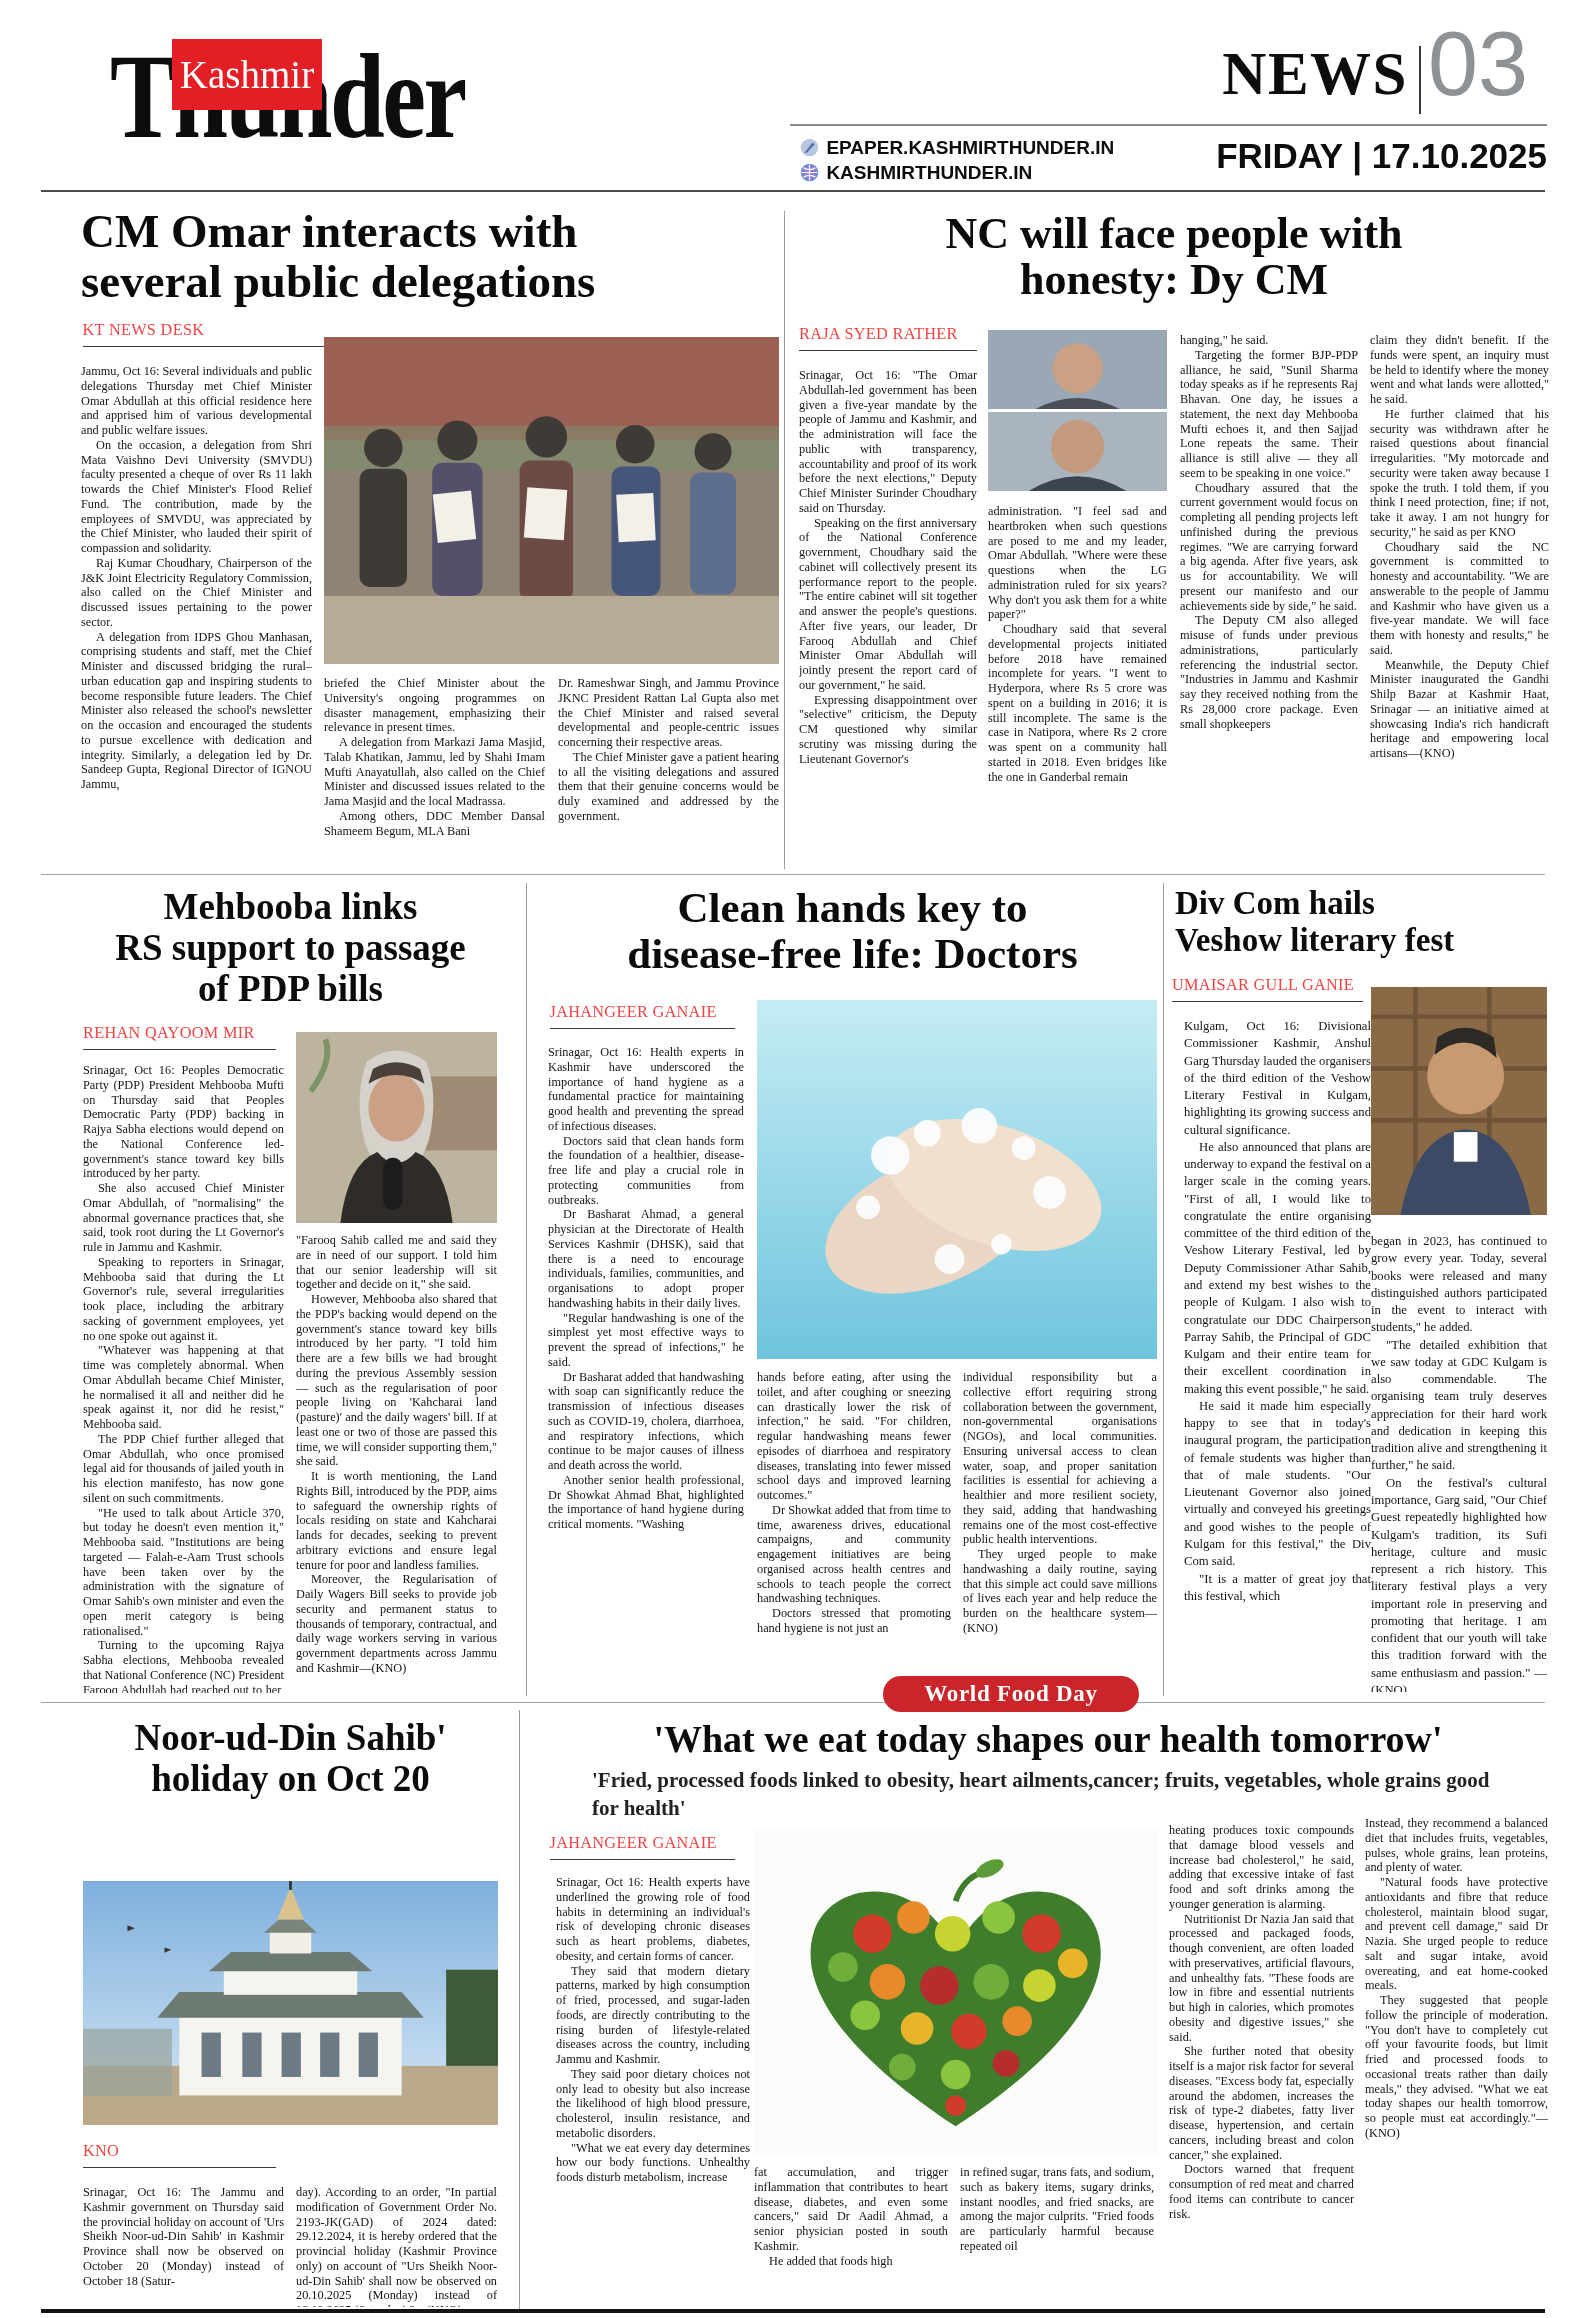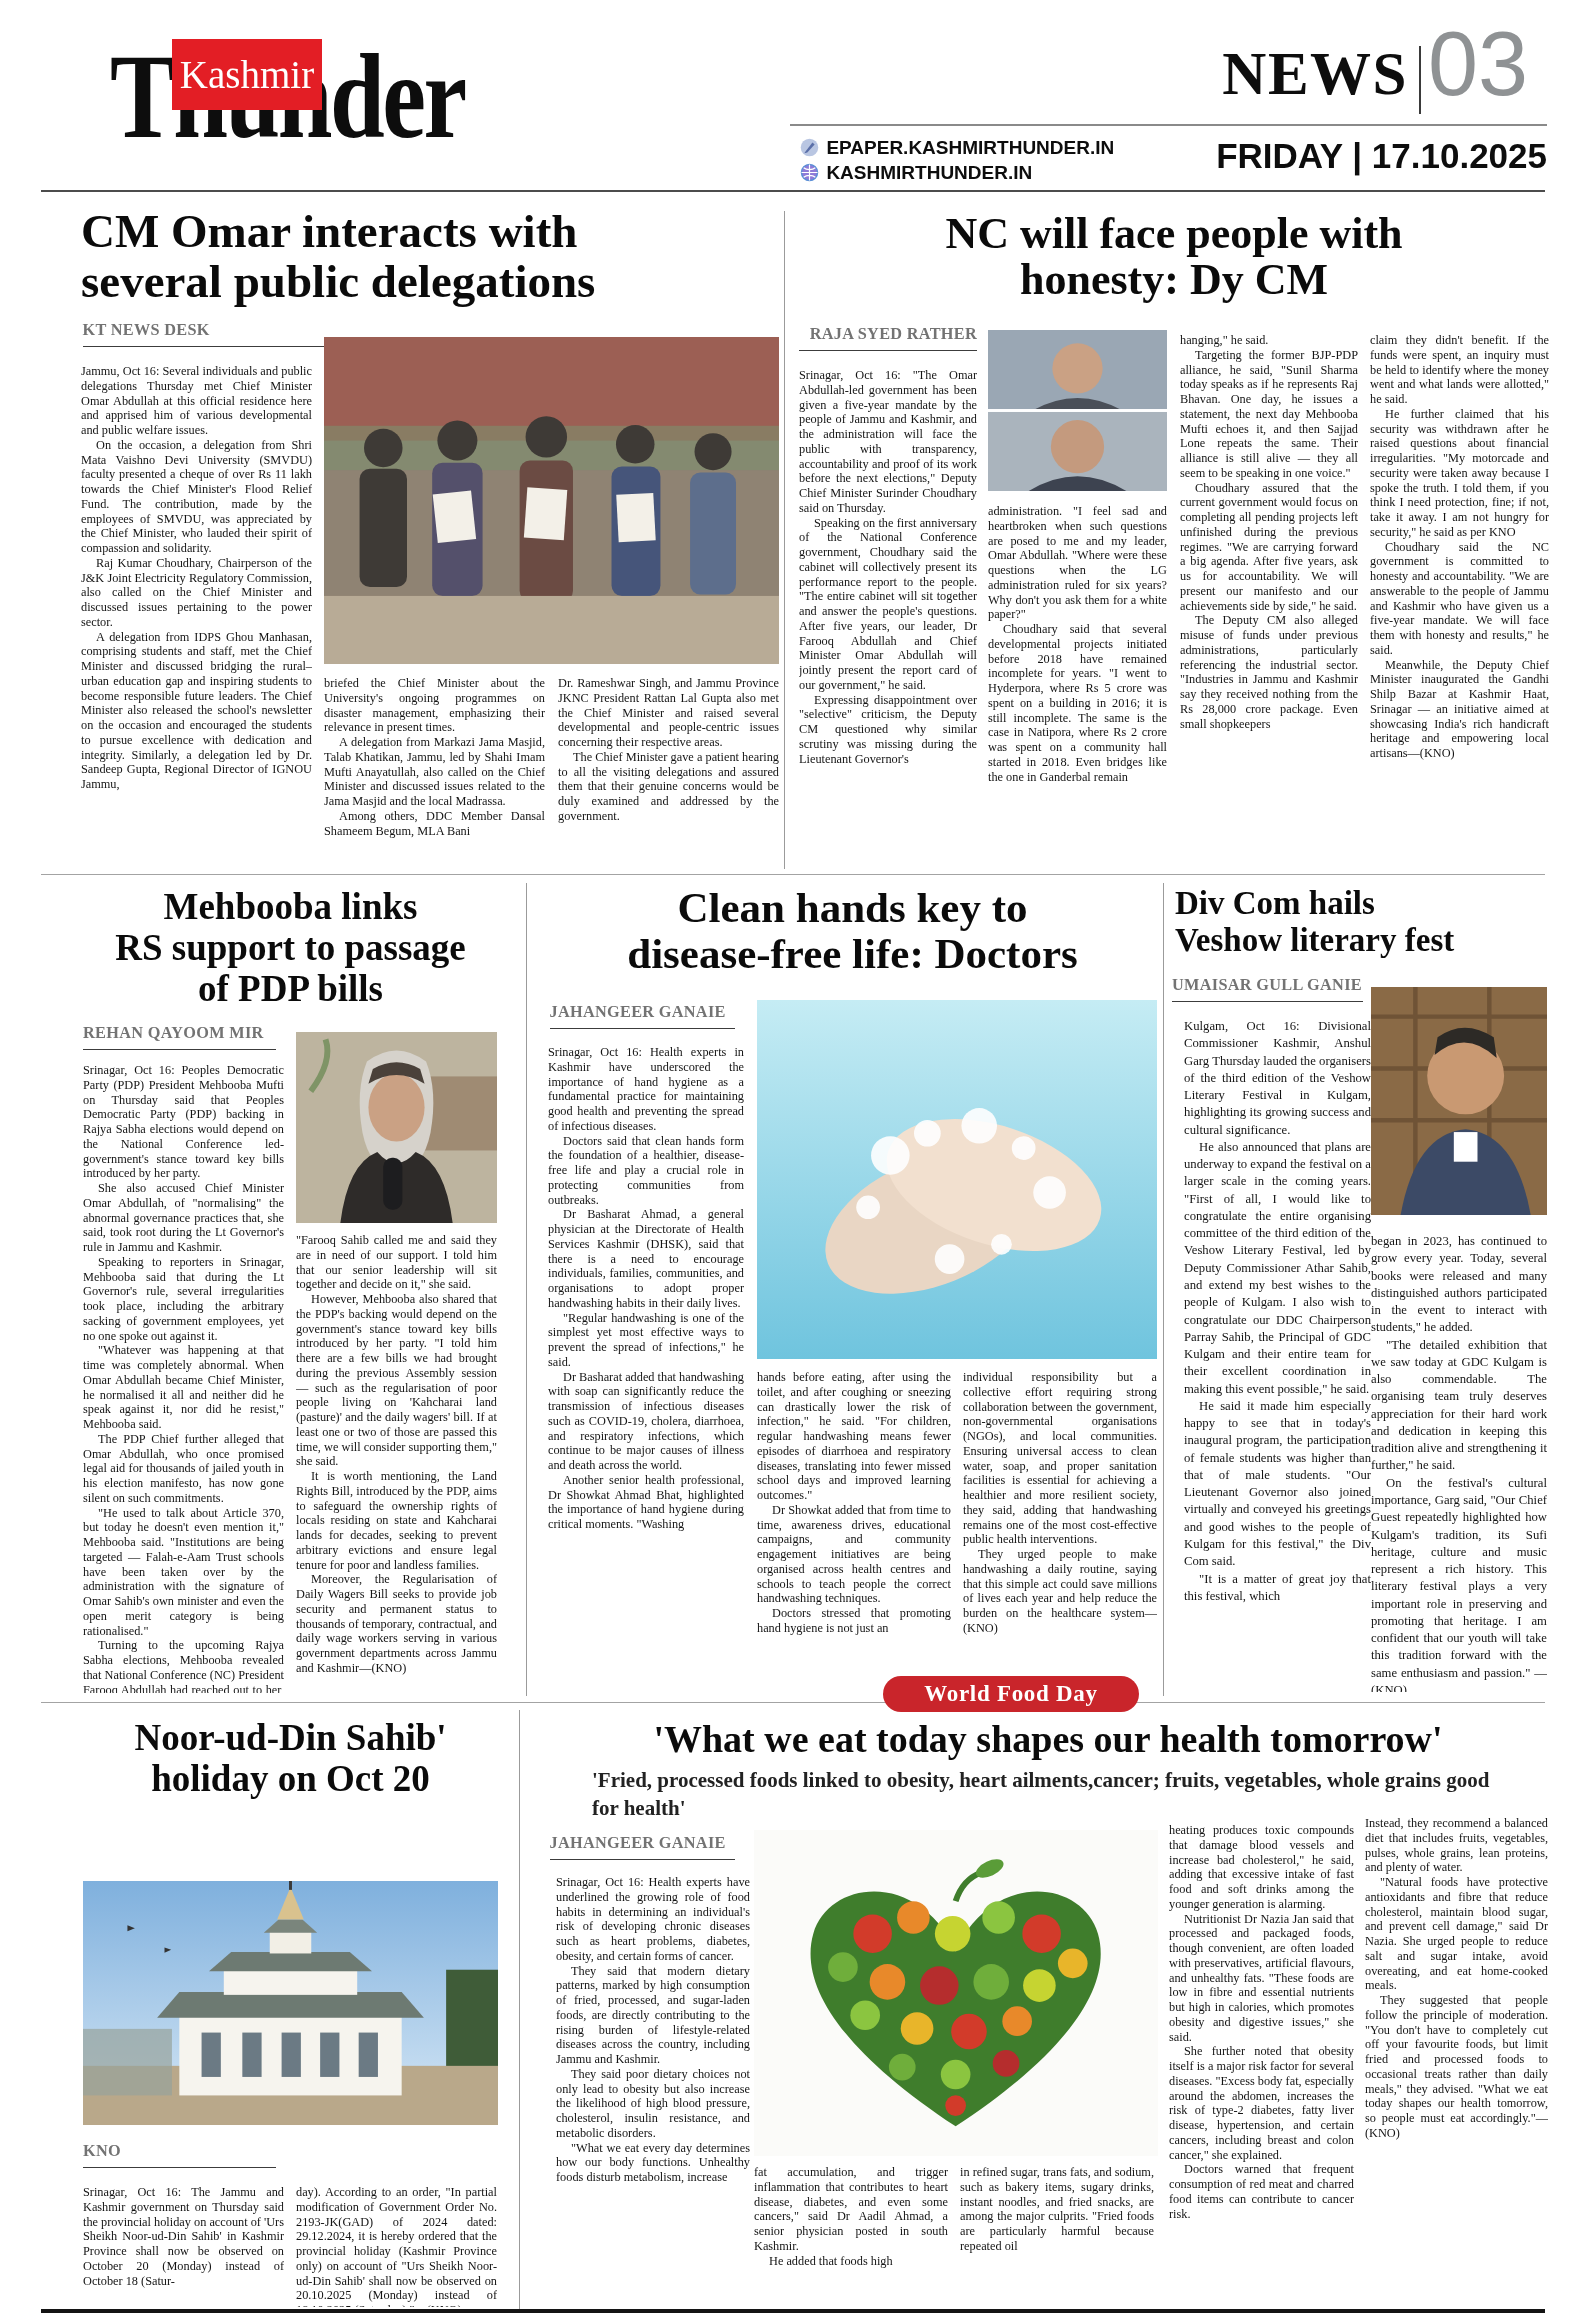--- a/index.html
+++ b/index.html
@@ -22,21 +22,21 @@
   .hdr-link-row{display:flex;align-items:center;gap:7.4px;}
   .hdr-date{position:absolute;left:1156px;top:136px;width:391px;text-align:right;
         font-family:"Liberation Sans",sans-serif;font-weight:700;font-size:35px;color:#0d0d0d;}
   
   .hrule{position:absolute;background:#a3a3a3;}
   .vrule{position:absolute;width:0.7px;background:#9b9b9b;}
   .article{position:absolute;}
   .headline{position:absolute;font-weight:700;color:#0b0b0b;}
   .headline .hline{display:block;}
   .h-center{text-align:center;}
-  .byline{position:absolute;font-weight:700;font-size:16.3px;letter-spacing:0.3px;color:#737373;}
+  .byline{position:absolute;font-weight:400;font-size:16.3px;letter-spacing:0.3px;color:#ef4444;}
   .byline .byline-inner{display:block;border-bottom:1.5px solid #3c3c3c;padding-bottom:6px;}
   .bodycol{position:absolute;font-size:12.3px;line-height:1.2;text-align:justify;overflow:hidden;color:#141414;}
   .bodycol .para{margin:0;text-indent:15px;}
   .bodycol .para:first-child{text-indent:0;}
   .photo{position:absolute;overflow:hidden;background:#ccc;}
   .photo svg{display:block;width:100%;height:100%;}
   
   .wfd-banner{position:absolute;display:flex;align-items:center;justify-content:center;
         border-radius:21px;color:#ffffff;font-weight:700;font-size:23px;letter-spacing:0.7px;}
   .wfd-headline{position:absolute;text-align:center;font-weight:700;font-size:38px;color:#0b0b0b;}
@@ -130,21 +130,21 @@
       </div>
   </div>
 
   <div class="vrule" style="left:784px;top:211px;height:658px;"></div>
 
   <div class="article" style="left:799px;top:211px;width:750px;height:658px;">
     <div class="headline h-center" style="left:0;top:0;width:750px;font-size:44px;line-height:1.05;">
         <span class="hline">NC will face people with</span>
         <span class="hline">honesty: Dy CM</span>
       </div>
-    <div class="byline" style="left:0;top:113px;width:178px;text-align:right;">
+    <div class="byline" style="left:0;top:113px;width:178px;">
       <span class="byline-inner">RAJA SYED RATHER</span>
     </div>
     <div class="bodycol" style="left:0;top:157px;width:178px;height:498px;">
         <p class="para">Srinagar, Oct 16: "The Omar Abdullah-led government has been given a five-year mandate by the people of Jammu and Kashmir, and the administration will face the public with transparency, accountability and proof of its work before the next elections," Deputy Chief Minister Surinder Choudhary said on Thursday.</p>
         <p class="para">Speaking on the first anniversary of the National Conference government, Choudhary said the cabinet will collectively present its performance report to the people. "The entire cabinet will sit together and answer the people's questions. After five years, our leader, Dr Farooq Abdullah and Chief Minister Omar Abdullah will jointly present the report card of our government," he said.</p>
         <p class="para">Expressing disappointment over "selective" criticism, the Deputy CM questioned why similar scrutiny was missing during the Lieutenant Governor's</p>
       </div>
     <div class="photo" style="left:189px;top:119px;width:179px;height:161px;" aria-label="Deputy Chief Minister Surinder Choudhary">
       <svg viewBox="0 0 242 218" preserveAspectRatio="none">
         <rect width="242" height="218" fill="#aab4bd"></rect>

